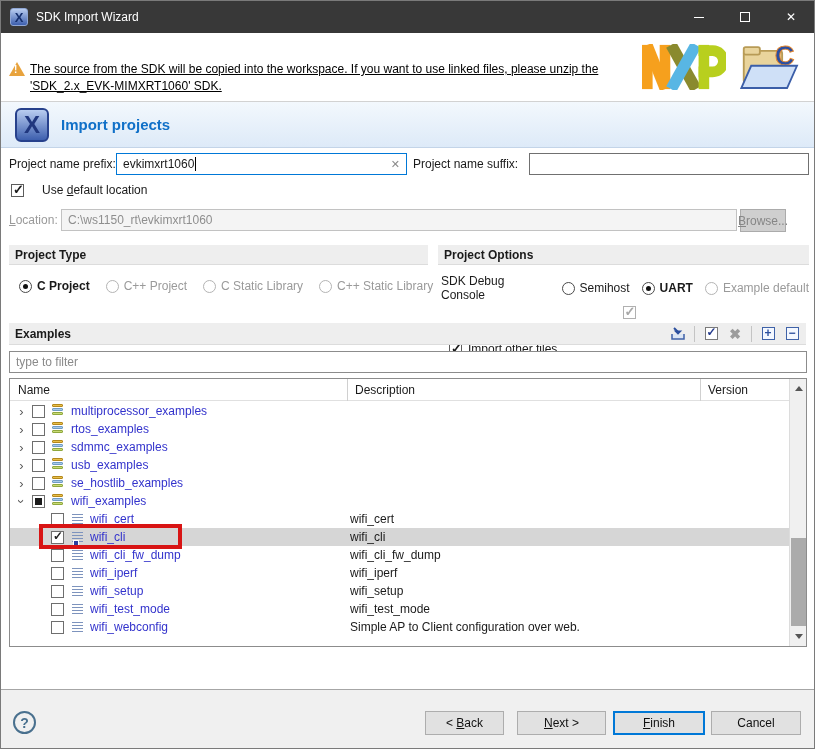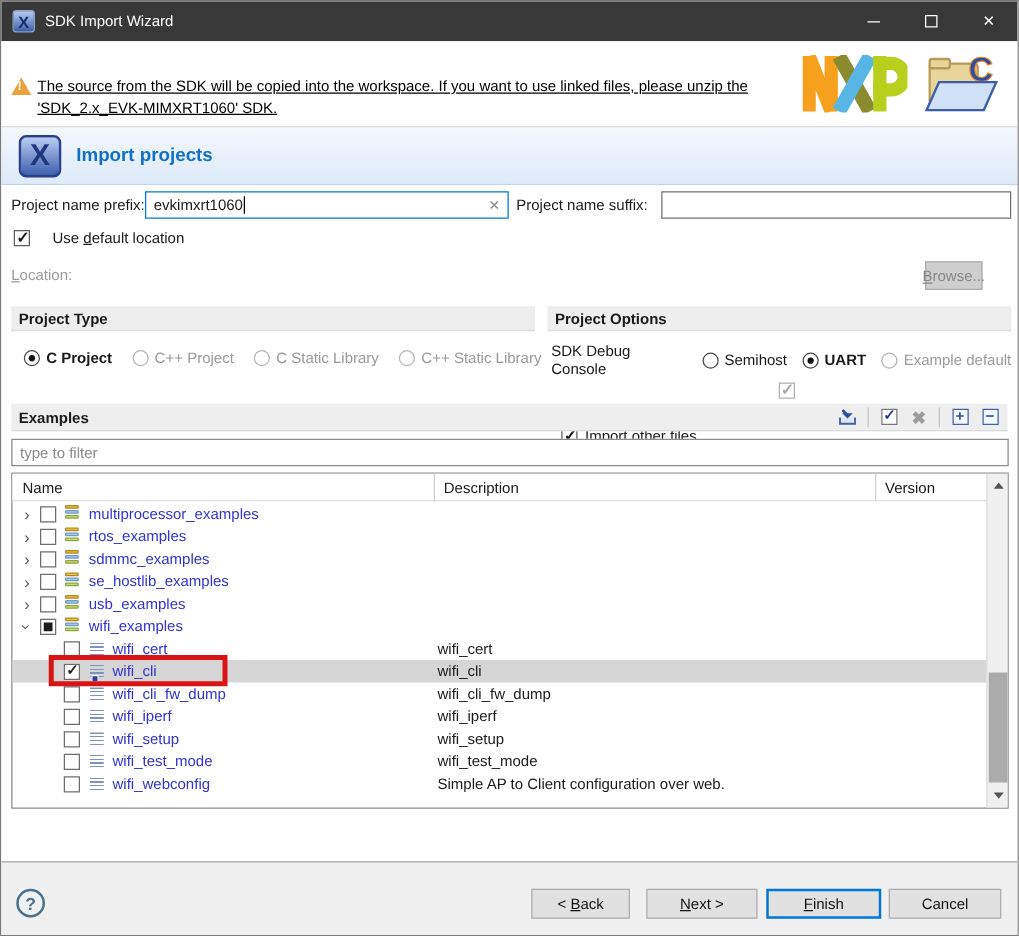--- a/index.html
+++ b/index.html
@@ -201,20 +201,23 @@
 
   <div class="abs row-c" style="left:10px; top:34px; height:16px; gap:18px;">
     <span class="cb checked"></span>
     <span><span>Use </span><span class="u">d</span><span>efault location</span></span>
   </div>
 
   <div class="abs" style="left:0; top:61px; width:815px; height:23px;">
     <div class="abs row-c dim" style="left:8px; top:0; height:22px;">
       <span><span class="u">L</span><span>ocation:</span></span>
     </div>
+    <div class="loc-input">
+        <span>C:\ws1150_rt\evkimxrt1060</span>
+      </div>
     <div class="btn-disabled">
       <span><span class="u">B</span><span>rowse...</span></span>
     </div>
   </div>
 
   <div class="abs" style="left:8px; top:97px; width:419px; height:74px;">
     <div class="group-band">
         <span>Project Type</span>
       </div>
     <div class="row-c" style="margin-top:14px; margin-left:10px; gap:16px;" id="ptype-options">
@@ -341,31 +344,31 @@
           <span class="t-label">sdmmc_examples</span>
         </div>
         <div class="t-row">
           <span class="chev"></span>
           <span class="tcb"></span>
           <span class="t-icon cat-icon">
             <div class="cat-b1"></div>
             <div class="cat-b2"></div>
             <div class="cat-b3"></div>
           </span>
+          <span class="t-label">usb_examples</span>
+        </div>
+        <div class="t-row">
+          <span class="chev"></span>
+          <span class="tcb"></span>
+          <span class="t-icon cat-icon">
+            <div class="cat-b1"></div>
+            <div class="cat-b2"></div>
+            <div class="cat-b3"></div>
+          </span>
           <span class="t-label">se_hostlib_examples</span>
-        </div>
-        <div class="t-row">
-          <span class="chev"></span>
-          <span class="tcb"></span>
-          <span class="t-icon cat-icon">
-            <div class="cat-b1"></div>
-            <div class="cat-b2"></div>
-            <div class="cat-b3"></div>
-          </span>
-          <span class="t-label">usb_examples</span>
         </div>
         <div class="t-row">
           <span class="chev exp"></span>
           <span class="tcb partial"></span>
           <span class="t-icon cat-icon">
             <div class="cat-b1"></div>
             <div class="cat-b2"></div>
             <div class="cat-b3"></div>
           </span>
           <span class="t-label">wifi_examples</span>

